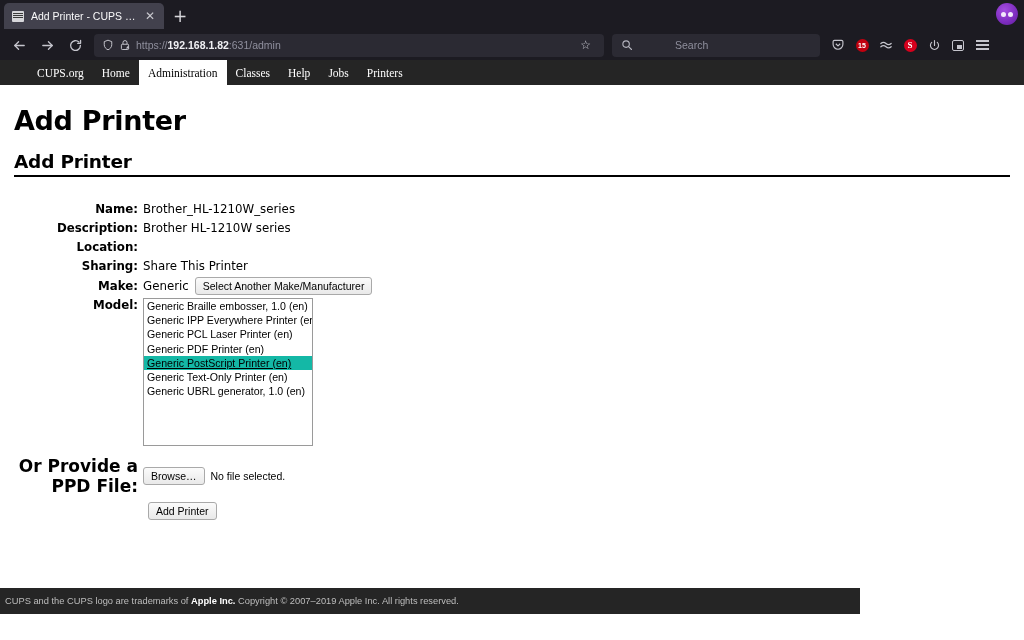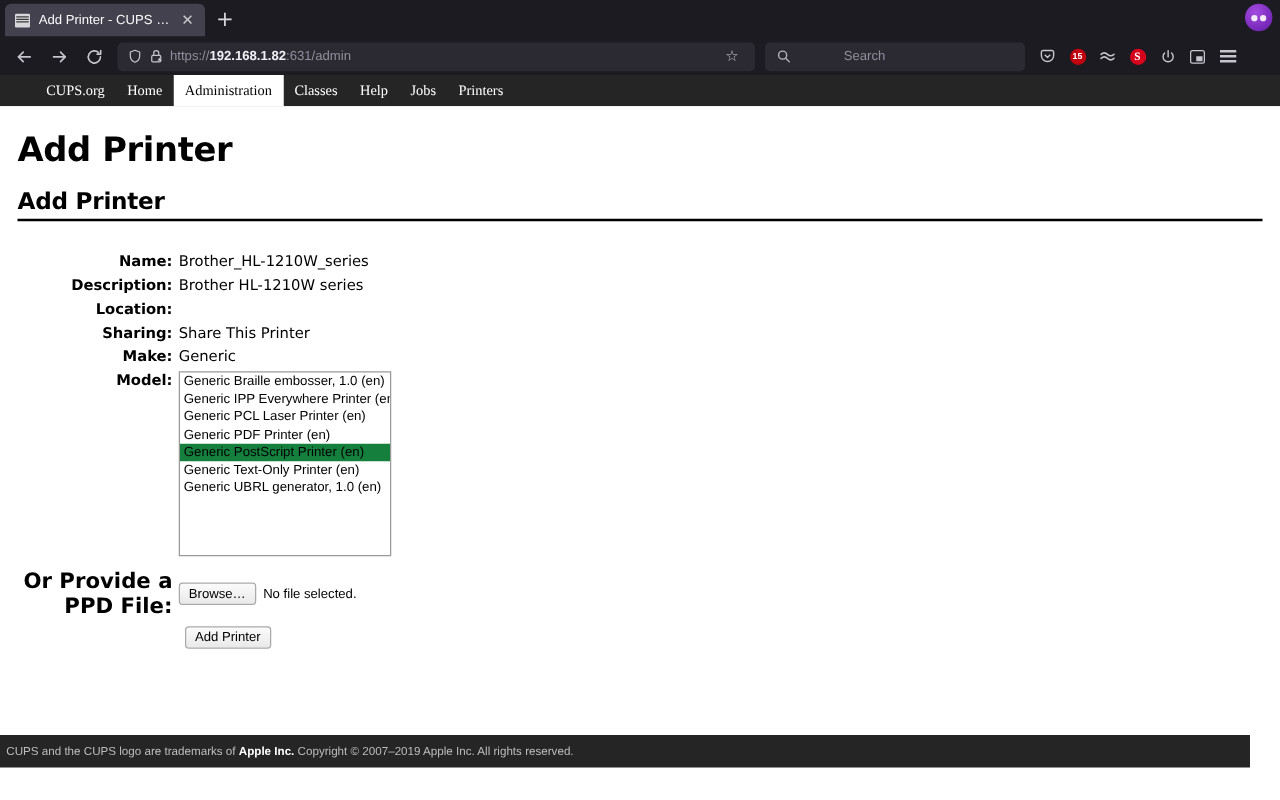--- a/index.html
+++ b/index.html
@@ -189,40 +189,40 @@
   .listbox {
     width:170px; height:148px;
     border:1px solid #9a9a9a; background:#fff;
     overflow:hidden; margin-top:1px;
   }
   .lb-opt {
     font-size:10.6px; color:#000; line-height:14.2px;
     padding:0 3px; white-space:nowrap;
     font-family:"Liberation Sans", sans-serif;
   }
-  .lb-opt.sel { background:#15803d; }
+  .lb-opt.sel { background:#14b8a6;text-decoration:underline; }
 
   .ppd-row { display:flex; align-items:center; margin-top:10px; }
   .ppd-label {
     width:129px; flex:0 0 129px; text-align:right;
     font-size:17px; font-weight:700; color:#000;
     padding-right:5px;
     font-family:"DejaVu Sans", sans-serif;
   }
   .nofile {
     font-size:10.5px; color:#000; margin-left:6px;
     font-family:"Liberation Sans", sans-serif;
   }
   .addrow { display:flex; margin-top:6px; }
   .addrow-spacer { width:134px; flex:0 0 134px; }
 
   
   #footer {
     position:absolute; left:0; bottom:0;
-    width:1000px; height:26px; background:#252525;
+    width:860px; height:26px; background:#252525;
     display:flex; align-items:center; padding-left:5px;
   }
   .footer-text {
     font-size:9.3px; color:#bdbdbd;
     font-family:"Liberation Sans", sans-serif;
   }
   .footer-text b { color:#ffffff; font-weight:700; }
 </style>
 </head>
 <body>
@@ -366,20 +366,21 @@
 
 
     <div class="frow">
       <div class="flabel">Sharing:</div>
       <div class="fvalue">Share This Printer</div>
     </div>
 
     <div class="frow frow-make">
       <div class="flabel">Make:</div>
       <div class="fvalue">Generic</div>
+      <button class="btn">Select Another Make/Manufacturer</button>
     </div>
 
     <div class="frow">
       <div class="flabel">Model:</div>
       <div class="listbox">
         <div class="lb-opt">Generic Braille embosser, 1.0 (en)</div>
         <div class="lb-opt">Generic IPP Everywhere Printer (en)</div>
         <div class="lb-opt">Generic PCL Laser Printer (en)</div>
         <div class="lb-opt">Generic PDF Printer (en)</div>
         <div class="lb-opt sel">Generic PostScript Printer (en)</div>

